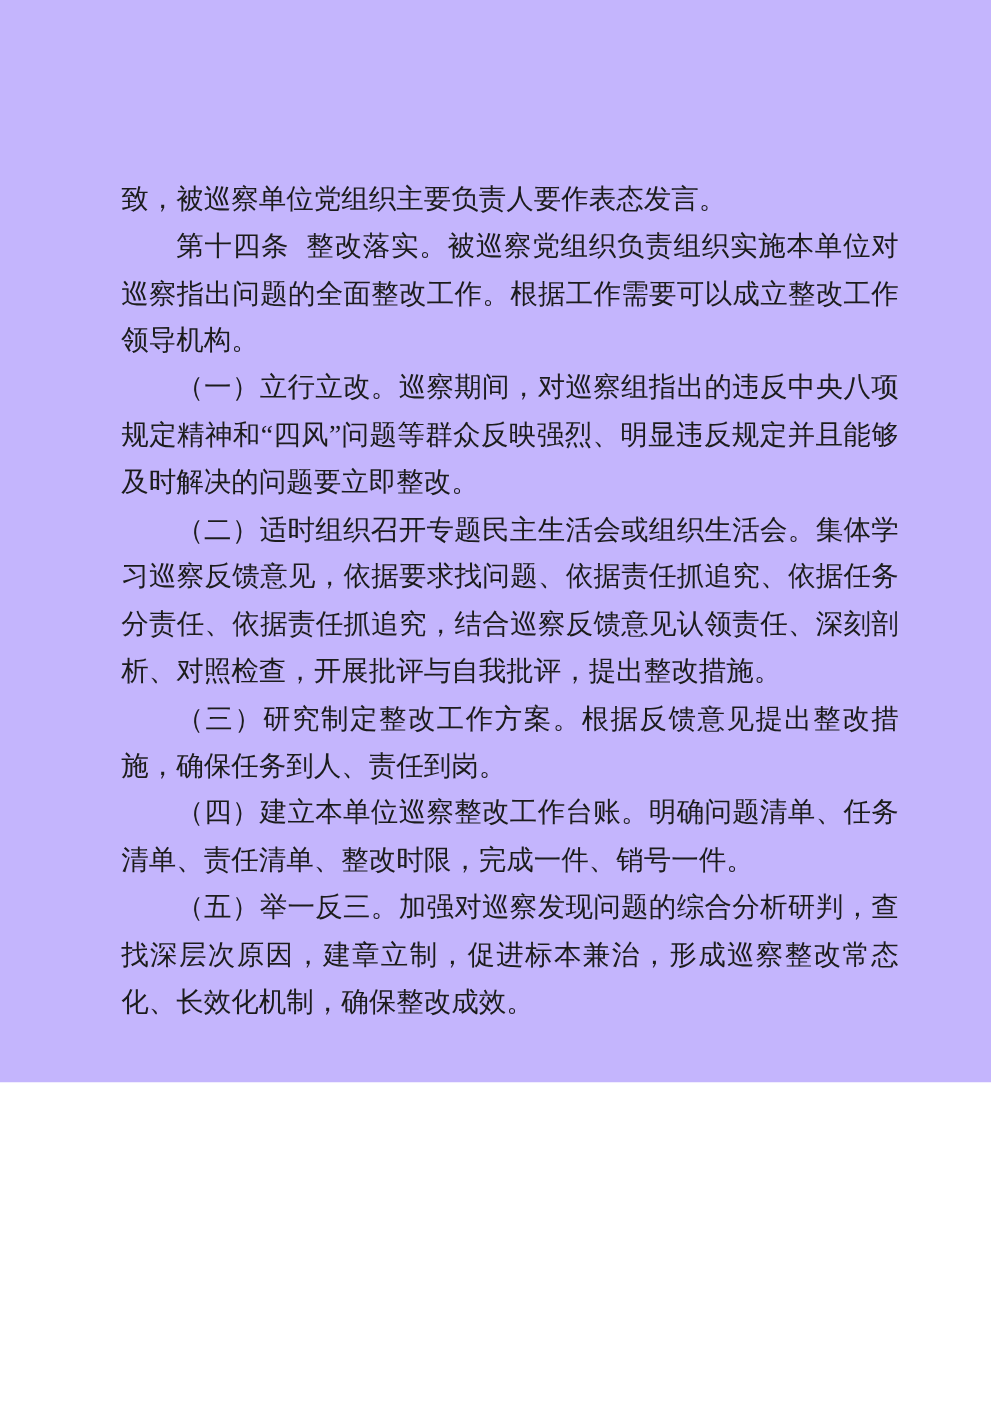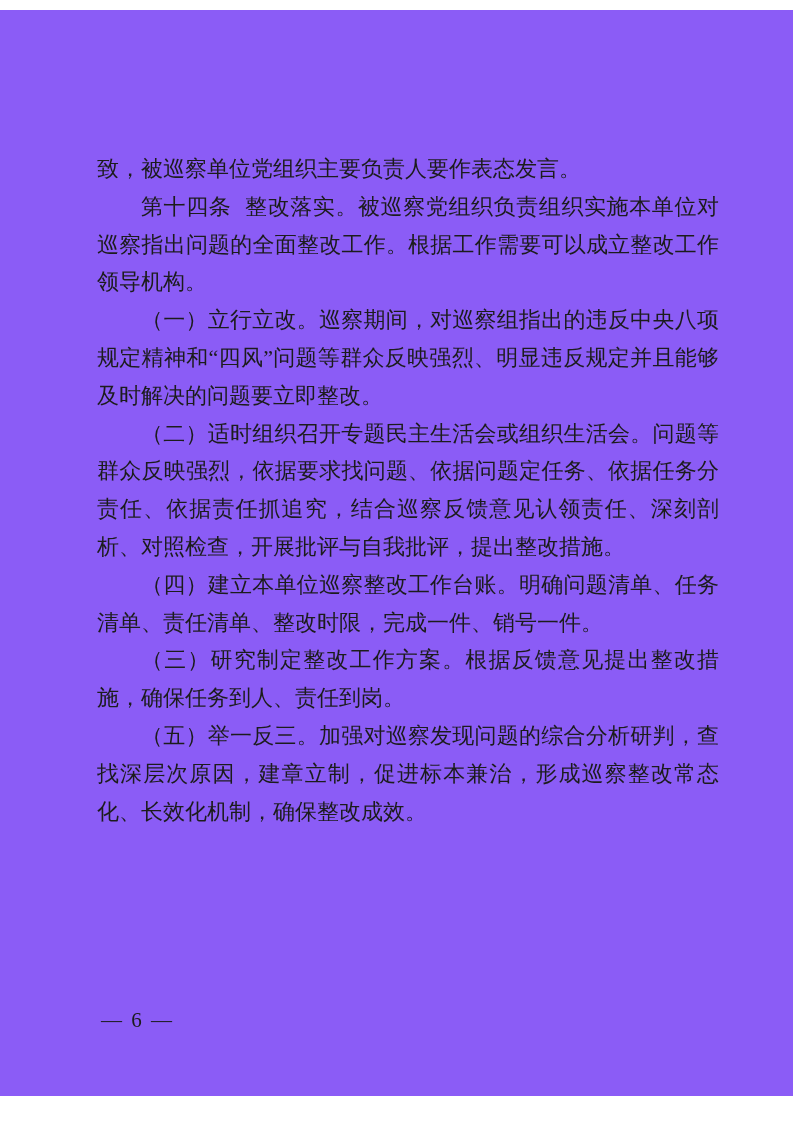--- a/index.html
+++ b/index.html
@@ -3,26 +3,25 @@
 <meta charset="utf-8">
 <style>
   html, body {
     margin: 0;
     padding: 0;
     background: #ffffff;
   }
   .page {
     position: relative;
     width: 793px;
-    height: 1086px;
-    background: #8b5cf6;
+    height: 866px;
+    background: #c4b5fd;
     overflow: hidden;
     font-family: "Liberation Serif", "DejaVu Serif", serif;
     color: #1c1c1c;
-    margin-top: 10px;
   }
   .content {
     position: absolute;
     left: 97px;
     top: 140px;
     width: 622px;
     font-size: 22px;
     line-height: 37.8px;
     text-align: justify;
     text-justify: inter-character;
@@ -55,21 +54,21 @@
   }
 </style>
 </head>
 <body>
 
 <div class="page">
   <div class="content" id="doc-body">
       <p class="noindent"><span>致，被巡察单位党组织主要负责人要作表态发言。</span></p>
       <p class="indent"><span class="article-lead">第十四条</span><span>整改落实。被巡察党组织负责组织实施本单位对巡察指出问题的全面整改工作。根据工作需要可以成立整改工作领导机构。</span></p>
       <p class="indent"><span>（一）立行立改。巡察期间，对巡察组指出的违反中央八项规定精神和“四风”问题等群众反映强烈、明显违反规定并且能够及时解决的问题要立即整改。</span></p>
-      <p class="indent"><span>（二）适时组织召开专题民主生活会或组织生活会。问题等群众反映强烈，依据要求找问题、依据问题定任务、依据任务分责任、依据责任抓追究，结合巡察反馈意见认领责任、深刻剖析、对照检查，开展批评与自我批评，提出整改措施。</span></p>
+      <p class="indent"><span>（二）适时组织召开专题民主生活会或组织生活会。集体学习巡察反馈意见，依据要求找问题、依据责任抓追究、依据任务分责任、依据责任抓追究，结合巡察反馈意见认领责任、深刻剖析、对照检查，开展批评与自我批评，提出整改措施。</span></p>
+      <p class="indent"><span>（三）研究制定整改工作方案。根据反馈意见提出整改措施，确保任务到人、责任到岗。</span></p>
       <p class="indent"><span>（四）建立本单位巡察整改工作台账。明确问题清单、任务清单、责任清单、整改时限，完成一件、销号一件。</span></p>
-      <p class="indent"><span>（三）研究制定整改工作方案。根据反馈意见提出整改措施，确保任务到人、责任到岗。</span></p>
       <p class="indent"><span>（五）举一反三。加强对巡察发现问题的综合分析研判，查找深层次原因，建章立制，促进标本兼治，形成巡察整改常态化、长效化机制，确保整改成效。</span></p>
     </div>
   <div class="footer">
     <span>— 6 —</span>
   </div>
 </div>
 
 </body></html>

